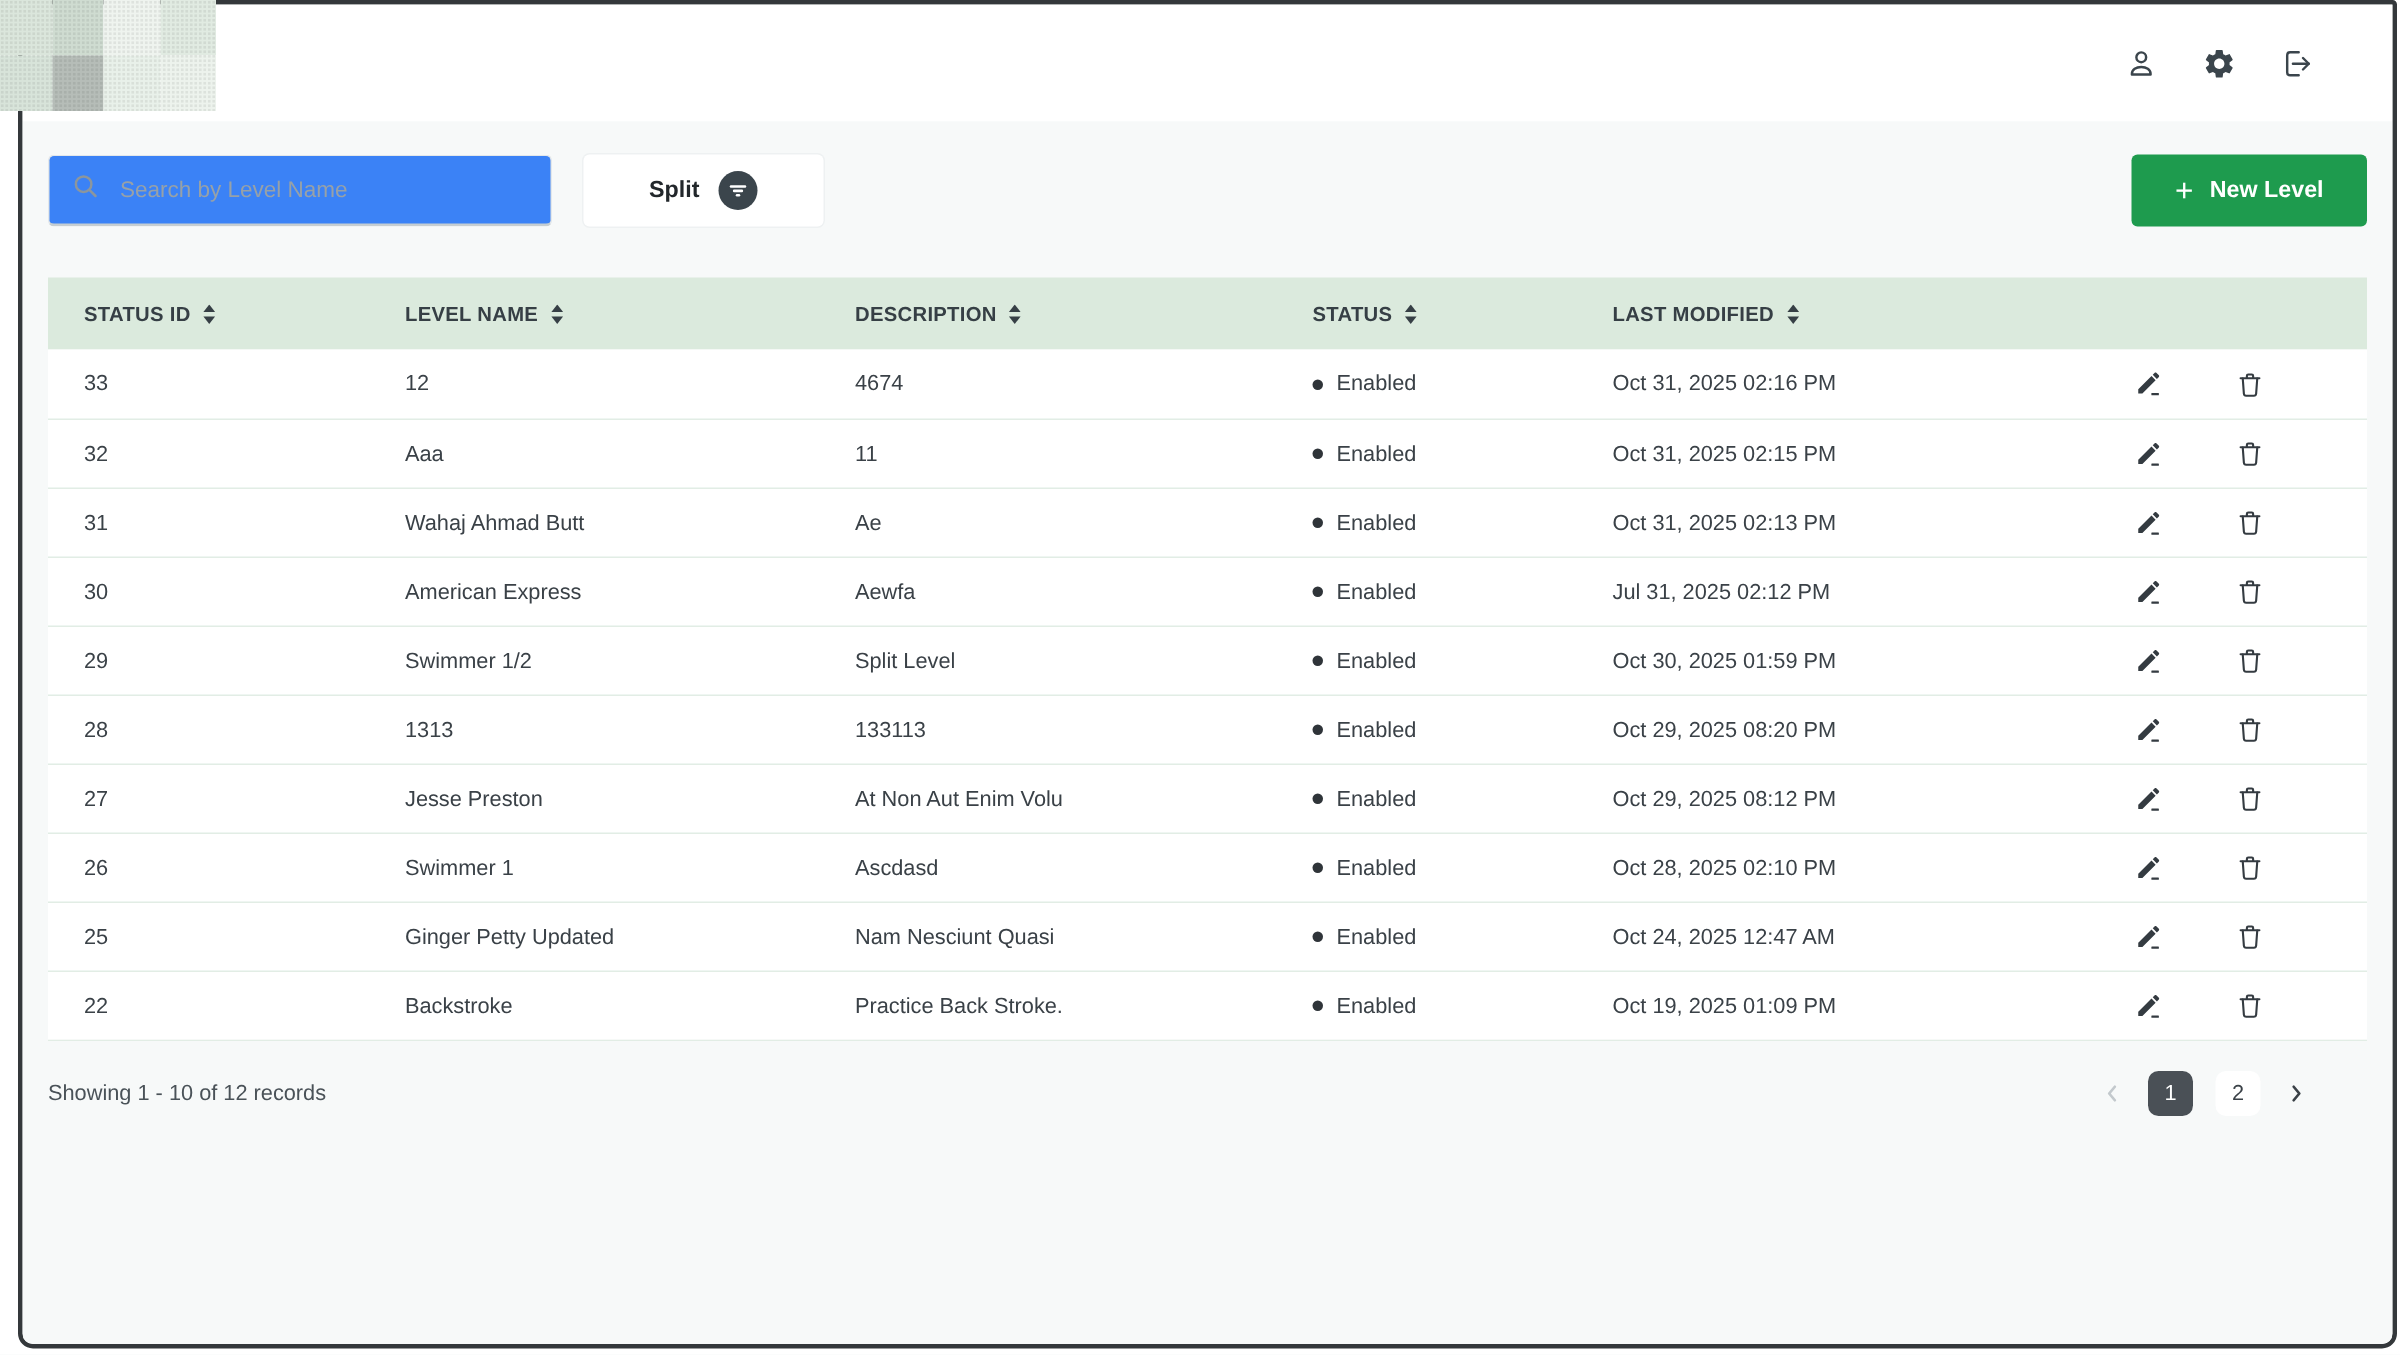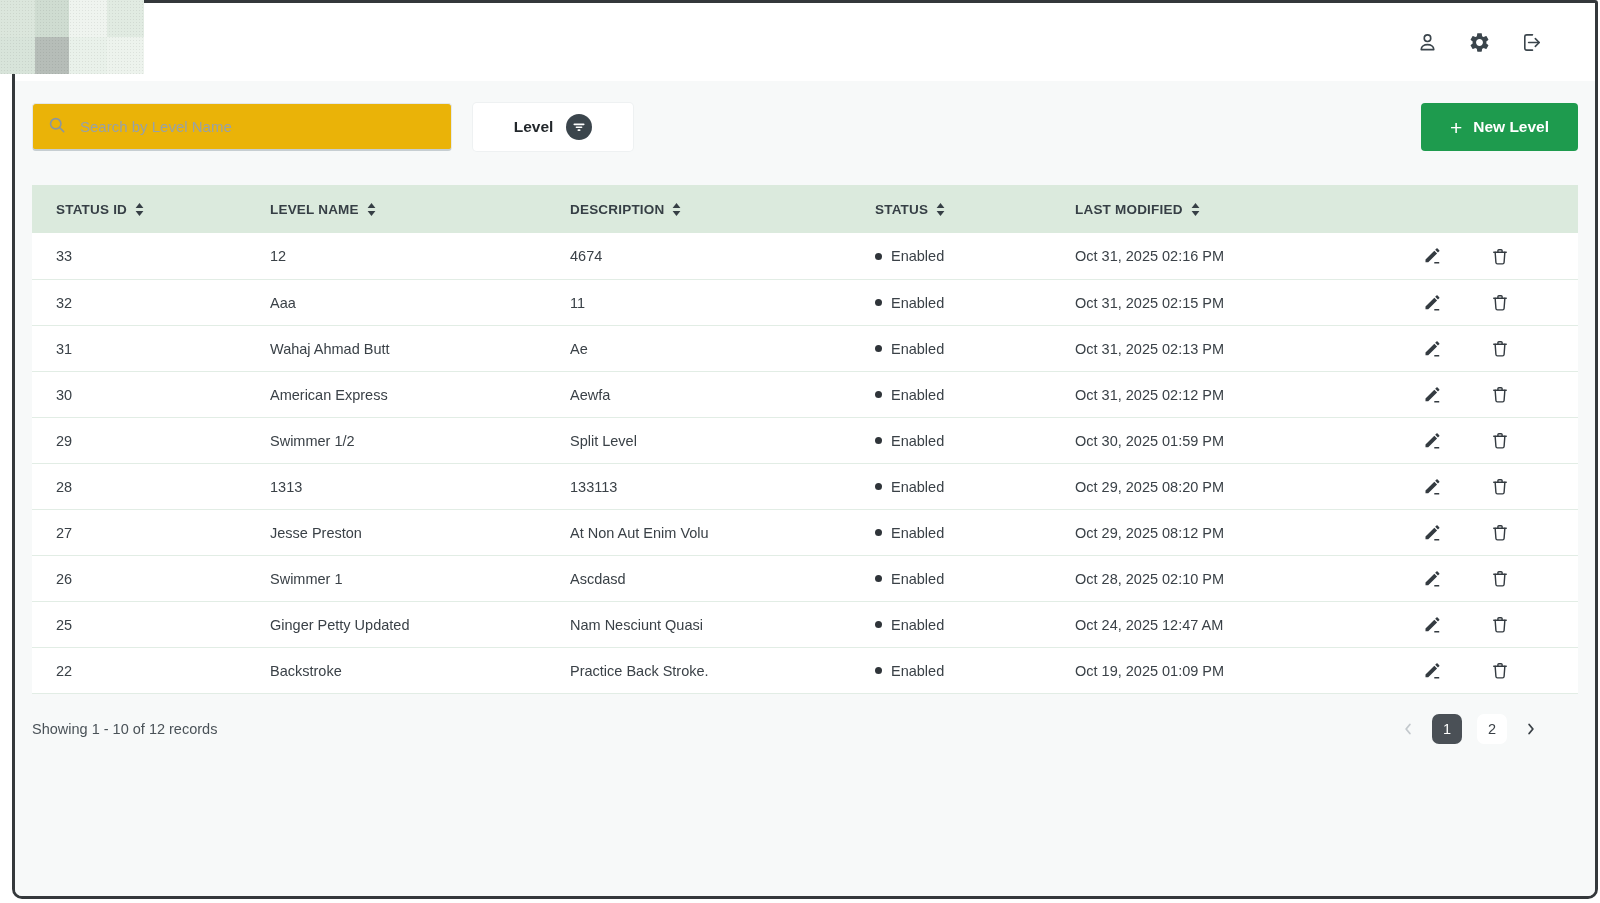--- a/index.html
+++ b/index.html
@@ -45,21 +45,21 @@
   }
   .tab {
     font-size:17px; color:#3f474d; cursor:pointer;
     padding:8px 2px 14px; border-bottom:2px solid transparent;
   }
   .tab.active { color:#35975d; border-bottom-color:#27a05a; }
   
   .main { flex:1; background:#f7f9f9; padding:22px 17px 0 17px; }
   .toolbar { display:flex; align-items:center; }
   .searchbox {
-    width:420px; height:48px; background:#eab308;
+    width:336px; height:48px; background:#3b82f6;
     border:1px solid #e4e8ea; border-bottom:2px solid #c6ced2;
     border-radius:4px; display:flex; align-items:center;
     padding:0 14px; gap:13px;
   }
   .searchbox input {
     border:none; outline:none; flex:1; font-size:15px; color:#333;
     font-family:"Liberation Sans", sans-serif; background:transparent;
   }
   .searchbox input::placeholder { color:#97a1a8; }
   .filter-btn {
@@ -169,21 +169,21 @@
         <span>
           <svg width="20" height="20" viewBox="0 0 24 24" fill="none" stroke="#8c969d" stroke-width="2" stroke-linecap="round">
             <circle cx="10.5" cy="10.5" r="6.2"></circle>
             <line x1="15.3" y1="15.3" x2="20" y2="20"></line>
           </svg>
         </span>
         <input type="text" placeholder="Search by Level Name" style="">
       </div>
 
       <div class="filter-btn">
-        <span>Level</span>
+        <span>Split</span>
         <span class="filter-circle">
           <svg width="14" height="12" viewBox="0 0 14 12">
             <rect x="1.5" y="2.5" width="11" height="1.7" rx="0.8" fill="#fff"></rect>
             <rect x="3.6" y="5.4" width="6.8" height="1.7" rx="0.8" fill="#fff"></rect>
             <rect x="5.5" y="8.3" width="3" height="1.7" rx="0.8" fill="#fff"></rect>
           </svg>
         </span>
       </div>
 
       <button class="new-level-btn">
@@ -311,21 +311,21 @@
   </div>
 
   <div class="trow">
     <div class="cell"><span>30</span></div>
     <div class="cell"><span>American Express</span></div>
     <div class="cell"><span>Aewfa</span></div>
     <div class="cell status">
       <span class="dot"></span>
       <span>Enabled</span>
     </div>
-    <div class="cell"><span>Oct 31, 2025 02:12 PM</span></div>
+    <div class="cell"><span>Jul 31, 2025 02:12 PM</span></div>
     <div class="cell actions">
       <span class="icon-btn">
         <svg width="20" height="20" viewBox="0 0 24 24" fill="#343b41">
           <path d="M3 16.2 V19.5 h3.3 L16.9 8.9 l-3.3-3.3 L3 16.2 z M19.5 6.3 c0.35-0.35 0.35-0.9 0-1.25 L17.45 3 c-0.35-0.35-0.9-0.35-1.25 0 l-1.6 1.6 3.3 3.3 1.6-1.6 z"></path>
           <rect x="13.5" y="19.2" width="6" height="1.8" rx="0.4"></rect>
         </svg>
       </span>
       <span class="icon-btn">
         <svg width="20" height="21" viewBox="0 0 24 24" fill="none" stroke="#343b41" stroke-width="1.7" stroke-linecap="round" stroke-linejoin="round">
           <path d="M6.2 7 l0.9 12.2 a1.8 1.8 0 0 0 1.8 1.6 h6.2 a1.8 1.8 0 0 0 1.8-1.6 L17.8 7"></path>

